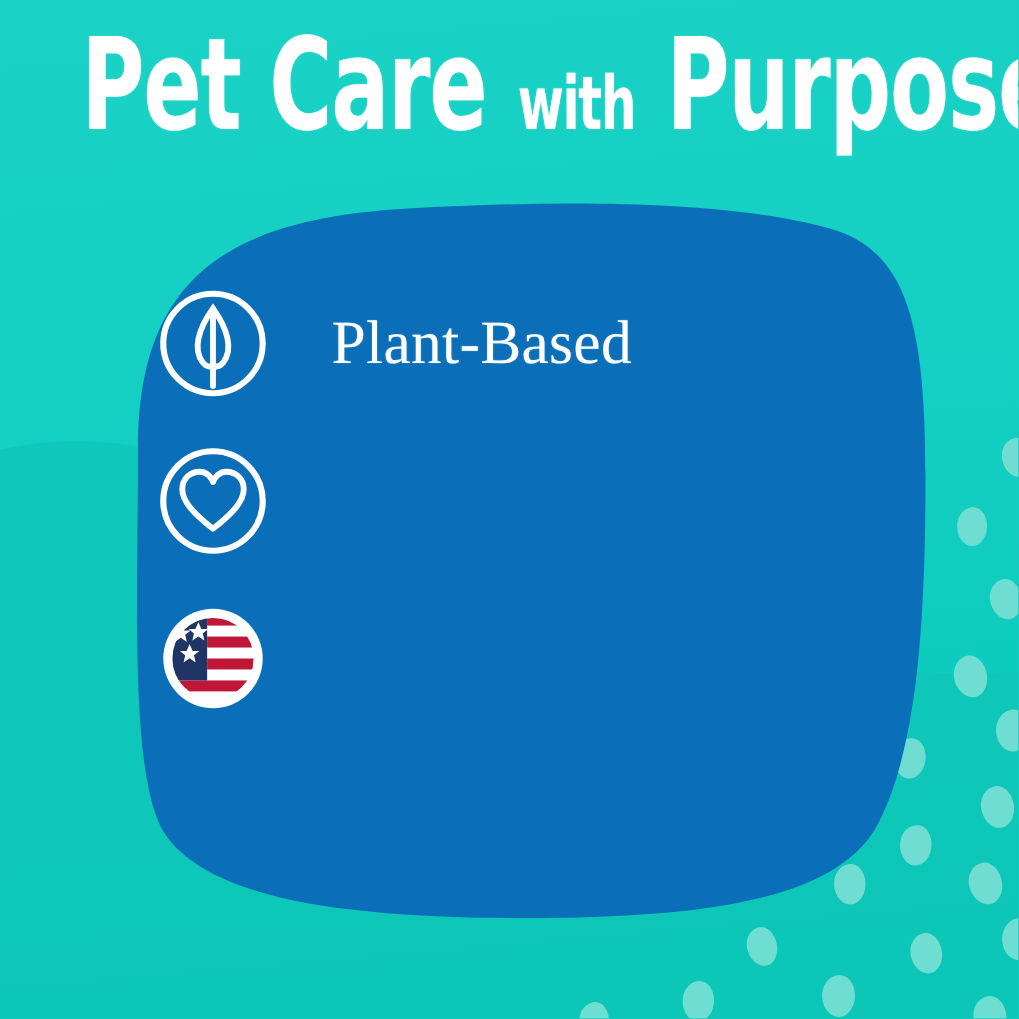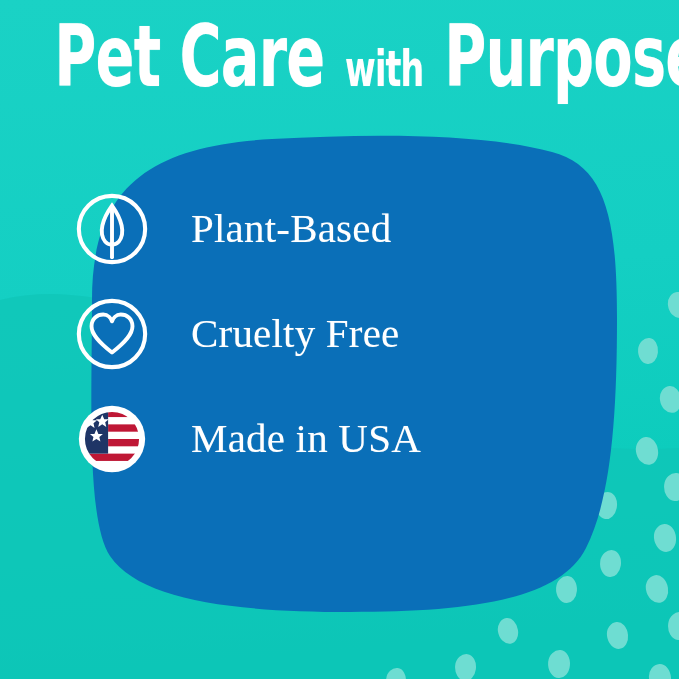--- a/index.html
+++ b/index.html
@@ -45,21 +45,21 @@
     padding:0 2px;
     vertical-align:baseline;
   }
   
   .features{position:absolute;left:0;top:176px;width:679px;}
   .row{
     position:relative;
     height:105px;
     display:flex;
     align-items:center;
-    padding-left:73px;
+    padding-left:103px;
     box-sizing:border-box;
   }
   .icon-wrap{
     width:78px;height:78px;flex:0 0 78px;
     display:flex;align-items:center;justify-content:center;
   }
   .label{
     margin-left:40px;
     color:#ffffff;
     font-family:"Liberation Serif","DejaVu Serif",serif;
@@ -128,21 +128,20 @@
       <div class="label">Plant-Based</div>
     </div>
 
     <div class="row">
       <div class="icon-wrap">
         <svg viewBox="0 0 80 80" width="78" height="78">
           <circle cx="40" cy="40" r="34" fill="none" stroke="#ffffff" stroke-width="4.2"></circle>
           <path d="M40 59 C 26 48, 19 40, 19 32 C 19 24, 25 20, 31 20 C 36 20, 39 24, 40 27 C 41 24, 44 20, 49 20 C 55 20, 61 24, 61 32 C 61 40, 54 48, 40 59 Z" fill="none" stroke="#ffffff" stroke-width="4" stroke-linejoin="round"></path>
         </svg>
       </div>
-      <div class="label">Cruelty Free</div>
     </div>
 
 
     <div class="row">
       <div class="icon-wrap">
         <svg viewBox="0 0 80 80" width="78" height="78">
           <defs>
             <clipPath id="flagclip">
                 <circle cx="40" cy="40" r="30"></circle>
               </clipPath>
@@ -163,17 +162,16 @@
             <rect x="8" y="10" width="28" height="45" fill="#1f3566"></rect>
             <g fill="#ffffff">
               <use href="#star5" transform="translate(18,23) scale(1.25)"></use>
               <use href="#star5" transform="translate(30,22) scale(1.25)"></use>
               <use href="#star5" transform="translate(24,37) scale(1.25)"></use>
             </g>
           </g>
           <circle cx="40" cy="40" r="30" fill="none" stroke="#ffffff" stroke-width="4.5"></circle>
         </svg>
       </div>
-      <div class="label">Made in USA</div>
     </div>
 
   </div>
 </div>
 
 </body></html>

